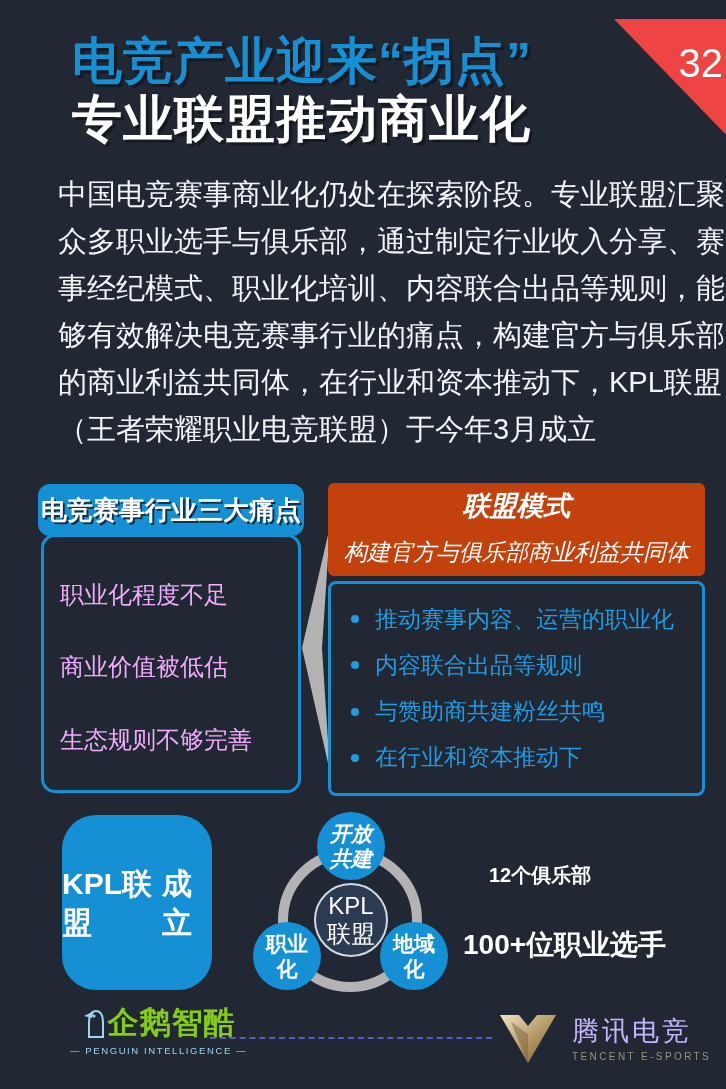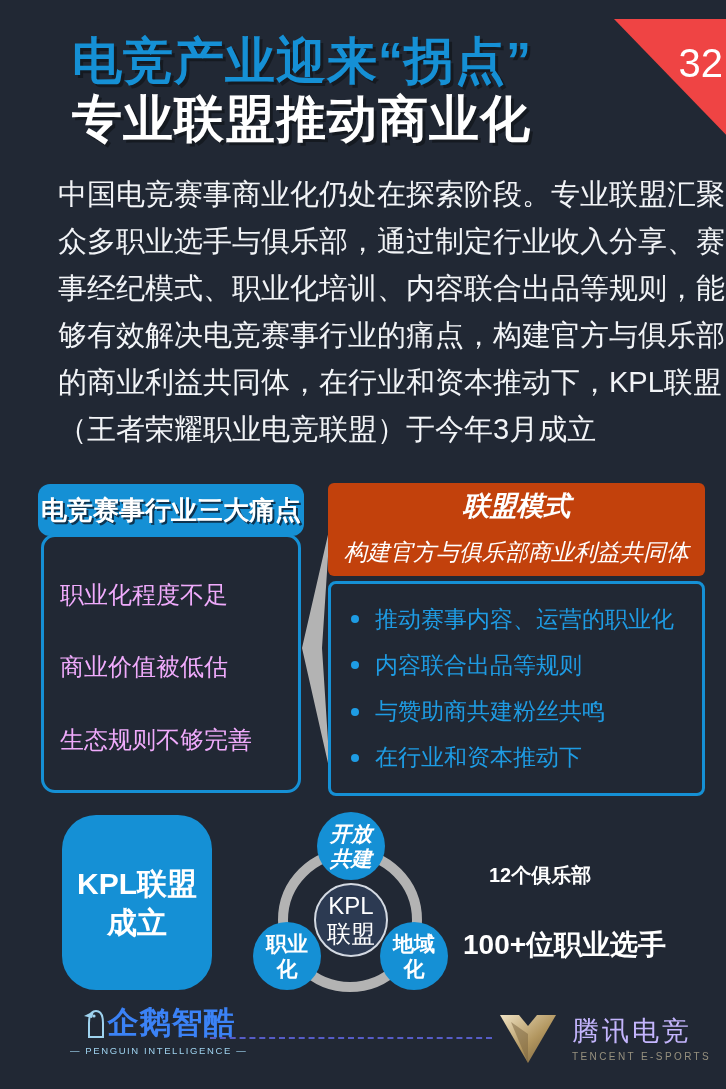--- a/index.html
+++ b/index.html
@@ -64,21 +64,21 @@
     border:3px solid #1590d5;border-radius:8px;
     display:flex;flex-direction:column;justify-content:space-around;
     padding:12px 6px 12px 14px;
   }
   .league-item{display:flex;align-items:center;color:#1e9ce4;font-size:23px;white-space:nowrap;}
   .dot{width:8px;height:8px;border-radius:50%;background:#1e9ce4;flex:none;margin:0 16px 0 6px;}
   
   .kpl-box{
     position:absolute;left:62px;top:815px;width:150px;height:175px;
     background:#1590d5;border-radius:34px;
-    display:flex;flex-direction:column;align-items:center;justify-content:center;
+    display:flex;flex-direction:row;align-items:center;justify-content:center;
     color:#ffffff;font-size:30px;font-weight:700;line-height:39px;
   }
   
   .ring{
     position:absolute;left:278px;top:848px;width:144px;height:144px;box-sizing:border-box;
     border:10px solid #b3b3b3;border-radius:50%;
   }
   .sat{
     position:absolute;width:68px;height:68px;border-radius:50%;background:#1590d5;
     display:flex;flex-direction:column;align-items:center;justify-content:center;
@@ -91,21 +91,21 @@
     position:absolute;left:314px;top:883px;width:74px;height:74px;box-sizing:border-box;
     background:#2c3a52;border:2px solid #d3d9e2;border-radius:50%;
     display:flex;flex-direction:column;align-items:center;justify-content:center;
     color:#ffffff;font-size:24px;line-height:28px;text-align:center;
   }
   
   .stat-clubs{position:absolute;left:489px;top:862px;color:#ffffff;font-size:20px;font-weight:700;white-space:nowrap;}
   .stat-players{position:absolute;left:463px;top:926px;color:#ffffff;font-size:28px;font-weight:700;white-space:nowrap;}
   
   .penguin{position:absolute;left:70px;top:1006px;text-align:center;}
-  .penguin-row{display:flex;align-items:flex-end;justify-content:center;color:#3b82f6;}
+  .penguin-row{display:flex;align-items:flex-end;justify-content:center;color:#84cc16;}
   .penguin-name{font-size:31px;font-weight:700;letter-spacing:1px;line-height:34px;}
   .penguin-sub{margin-top:5px;color:#9fd3ef;font-size:9.5px;letter-spacing:1.6px;white-space:nowrap;}
   .dash-line{position:absolute;left:210px;top:1037px;width:282px;border-top:2px dashed #565cc6;}
   .tencent{position:absolute;left:497px;top:1012px;display:flex;align-items:center;}
   .tencent-text{margin-left:13px;}
   .tencent-name{color:#c4b5fd;font-size:27px;letter-spacing:3px;line-height:30px;}
   .tencent-sub{margin-top:5px;color:#97917f;font-size:10px;letter-spacing:2.4px;white-space:nowrap;}
 </style>
 </head>
 <body>

